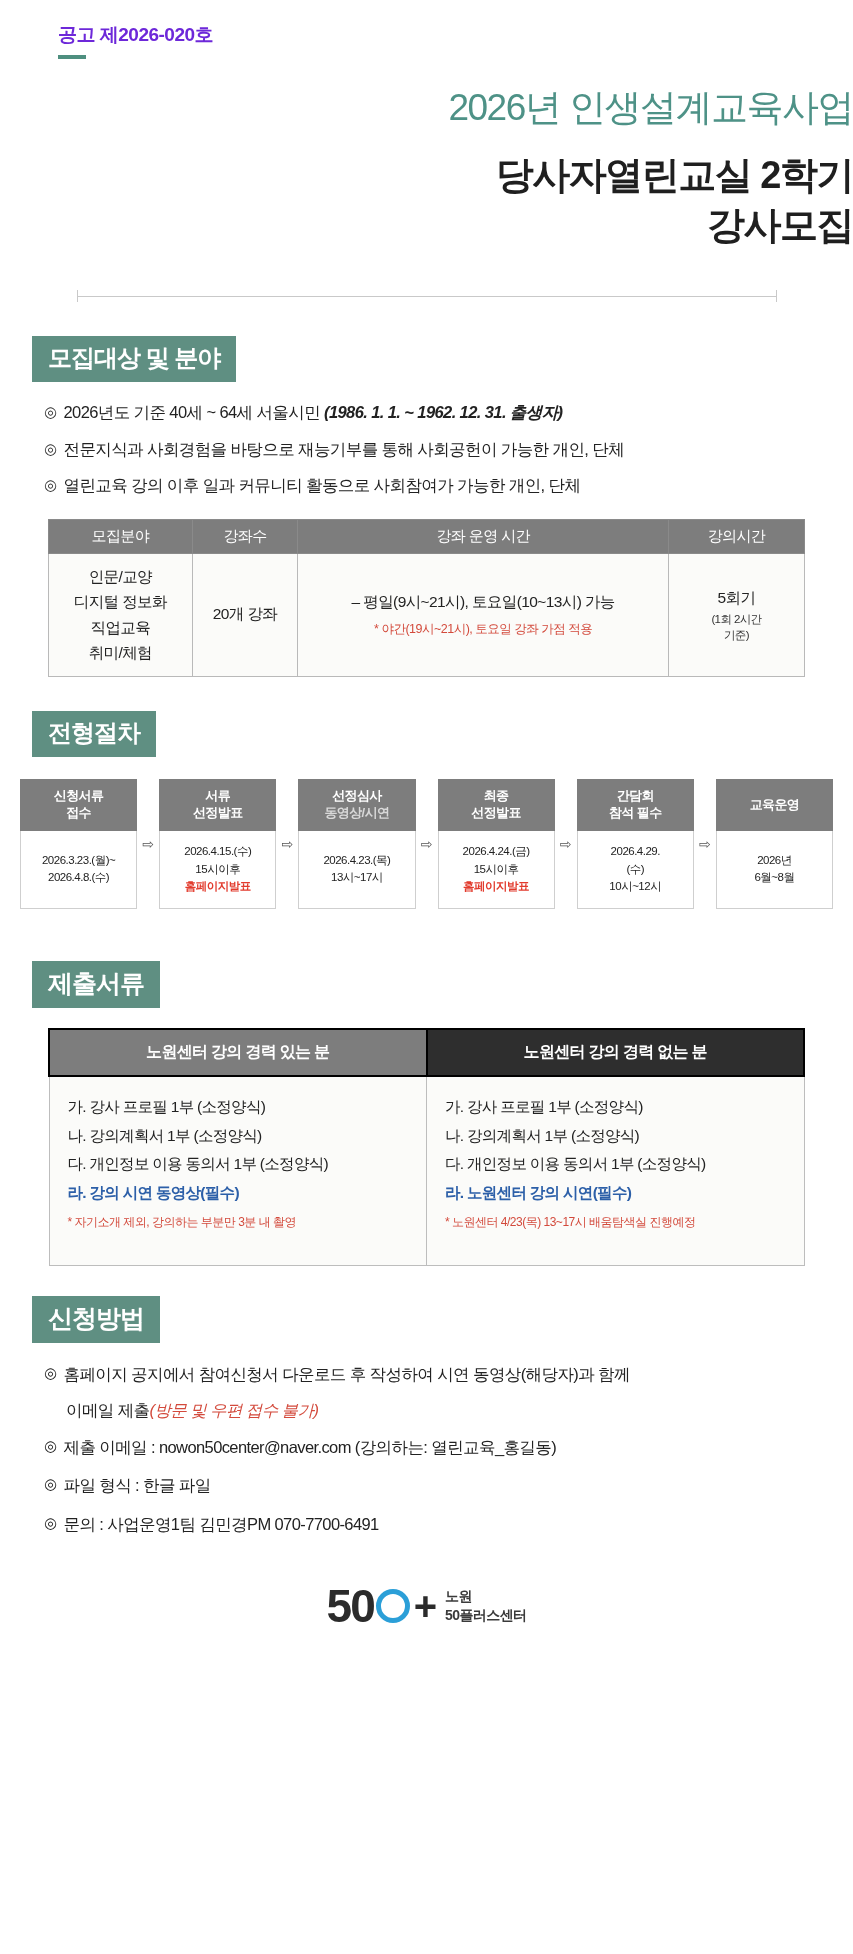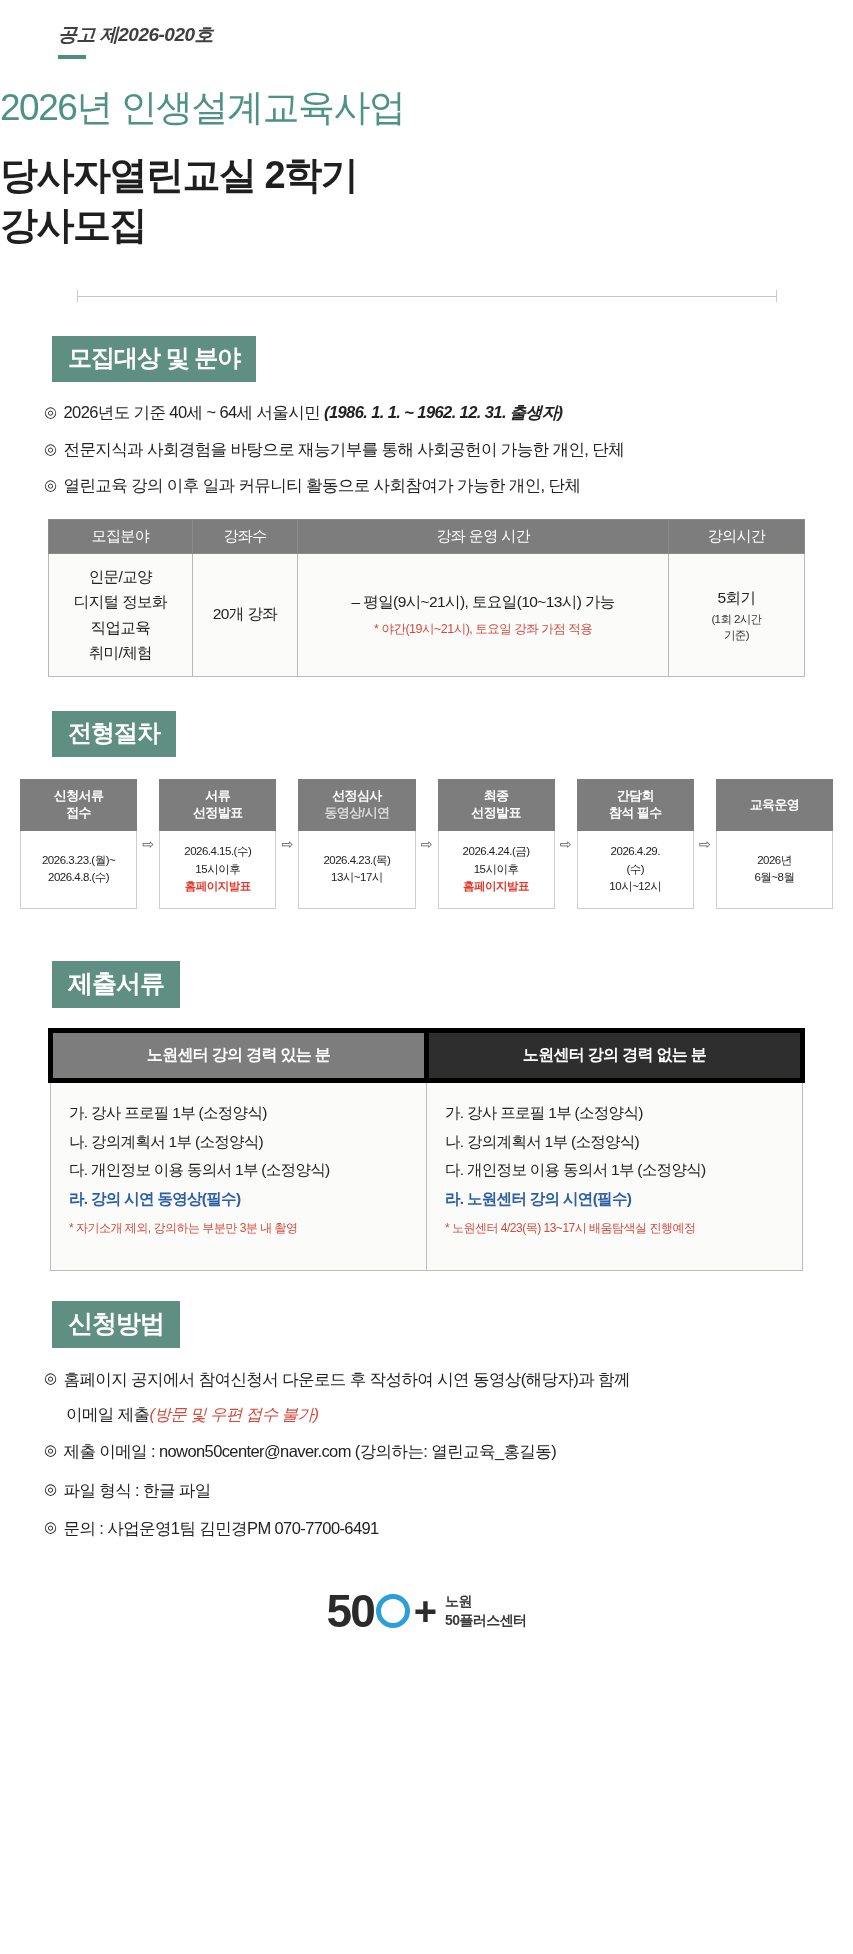--- a/index.html
+++ b/index.html
@@ -16,36 +16,36 @@
     width: 853px;
     min-height: 1954px;
     position: relative;
     padding: 0 0 30px 0;
   }
 
   
   .notice-no {
     font-size: 19px;
     font-weight: bold;
-    color: #404040;
+    color: #6d28d9;
     padding: 22px 0 0 58px;
     letter-spacing: -0.5px;
-    font-style: italic;
   }
   .notice-underline {
     width: 28px;
     height: 4px;
     background: #4e8f7f;
     margin: 7px 0 0 58px;
   }
 
   
   .title-block {
-    text-align: left;
+    text-align: right;
     margin-top: 26px;
+    padding-left: 32px;
   }
   .title-line1 {
     font-size: 37px;
     color: #4e9287;
     letter-spacing: -1.5px;
     line-height: 1.25;
   }
   .title-line2 {
     font-size: 38px;
     font-weight: bold;
@@ -87,21 +87,21 @@
 
   
   .sec-head {
     display: inline-block;
     background: #5f8f82;
     color: #ffffff;
     font-size: 24px;
     font-weight: bold;
     letter-spacing: -1px;
     padding: 6px 16px 8px 16px;
-    margin-left: 52px;
+    margin-left: 32px;
   }
   .sec-head.big {
     font-size: 25px;
   }
   .section { margin-top: 34px; }
 
   
   .bullets {
     margin: 18px 0 0 0;
     padding: 0 48px 0 44px;
@@ -225,21 +225,21 @@
   .docs-table {
     width: 100%;
     border-collapse: collapse;
   }
   .docs-table th {
     font-size: 16px;
     font-weight: bold;
     color: #fff;
     padding: 12px 4px;
     letter-spacing: -0.7px;
-    border: 5px solid #000000;
+    border: 2px solid #000000;
   }
   .docs-table th.left-head { background: #7d7d7d; }
   .docs-table th.right-head { background: #2e2e2e; }
   .docs-table td {
     border: 1px solid #bdbdbd;
     background: #fbfbf9;
     vertical-align: top;
     padding: 16px 14px 18px 18px;
     height: 190px;
     width: 50%;

